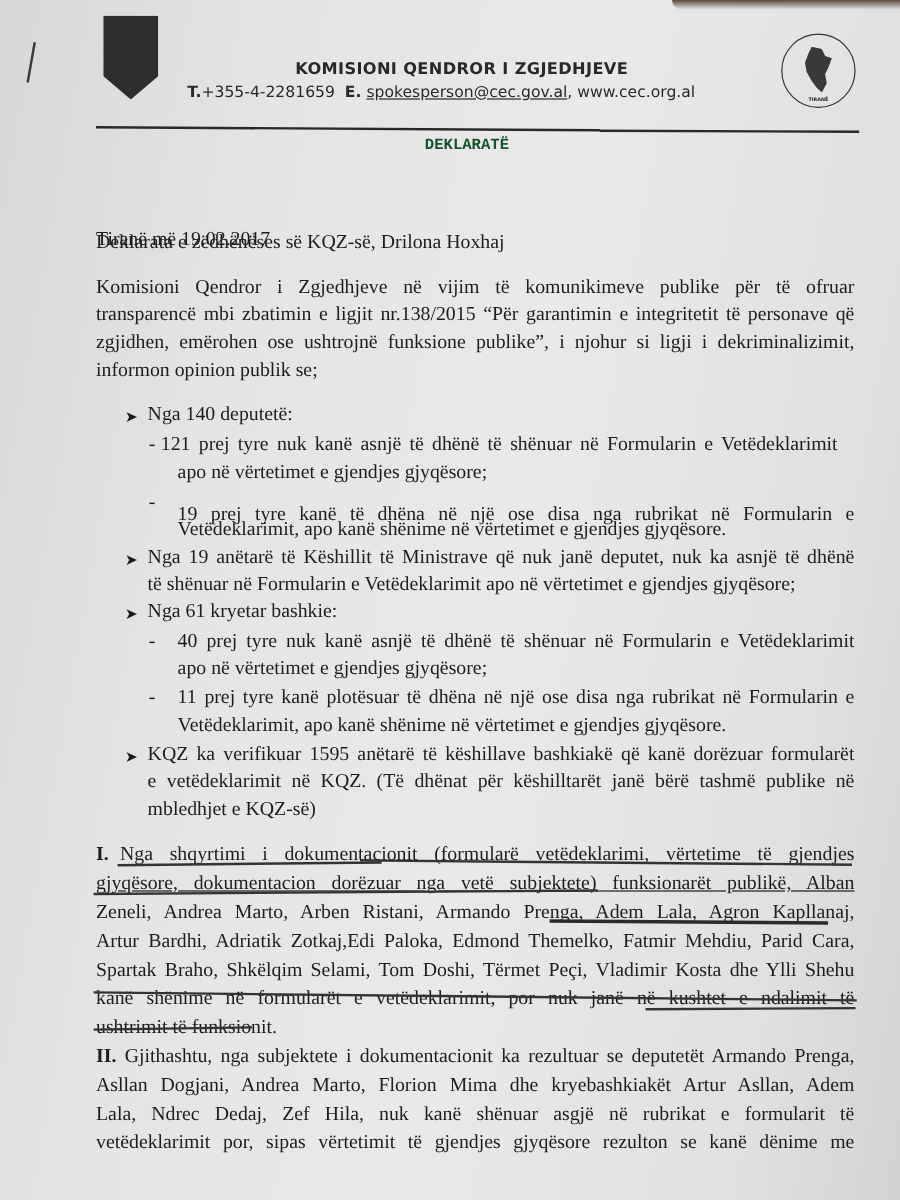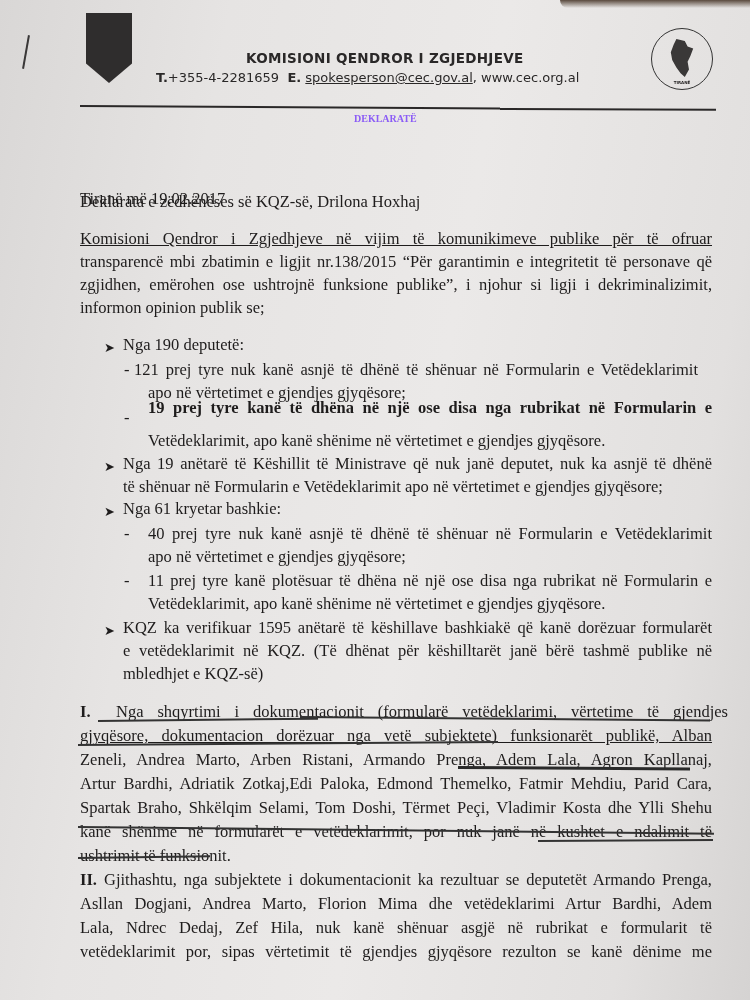--- a/index.html
+++ b/index.html
@@ -52,21 +52,21 @@
     .rule {
       position: absolute; left: 80px; top: 105px; width: 420px; height: 1.6px;
       background: #2a2828; transform: rotate(0.35deg); transform-origin: left;
     }
     .rule2 {
       position: absolute; left: 500px; top: 107.5px; width: 216px; height: 1.6px;
       background: #2a2828; transform: rotate(0.2deg); transform-origin: left;
     }
     .doc-title {
       position: absolute; left: 354px; top: 113px;
-      font-family: Liberation Serif, serif; font-weight: bold; font-size: 10px; color: #8b5cf6;
+      font-family: Liberation Mono, monospace; font-weight: bold; font-size: 13px; color: #14532d;
     }
     .body-text { position: absolute; left: 80px; top: 0; width: 632px; font-size: 16.5px; line-height: 23px; }
     .line { position: absolute; white-space: nowrap; }
     .just { text-align: justify; text-align-last: justify; white-space: normal; }
     .bullet { position: absolute; font-size: 13px; }
     .dash { position: absolute; }
     .ul-hand {
       position: absolute; height: 1.5px; background: #333;
       transform-origin: left;
     }
@@ -93,32 +93,32 @@
 </div>
 
 <div class="rule"></div>
 <div class="rule2"></div>
 <div class="doc-title">DEKLARATË</div>
 
 <div class="body-text">
   <div class="line" style="top:151px;margin-top:36px;">Tiranë më 19.02.2017</div>
   <div class="line" style="top:190px;">Deklarata e zëdhënëses së KQZ-së, Drilona Hoxhaj</div>
 
-  <div class="line just" style="top:227px;width:632px;text-decoration:underline;">Komisioni Qendror i Zgjedhjeve në vijim të komunikimeve publike për të ofruar</div>
+  <div class="line just" style="top:227px;width:632px;">Komisioni Qendror i Zgjedhjeve në vijim të komunikimeve publike për të ofruar</div>
   <div class="line just" style="top:250px;width:632px;">transparencë mbi zbatimin e ligjit nr.138/2015 “Për garantimin e integritetit të personave që</div>
   <div class="line just" style="top:273px;width:632px;">zgjidhen, emërohen ose ushtrojnë funksione publike”, i njohur si ligji i dekriminalizimit,</div>
   <div class="line" style="top:296px;font-family:Liberation Serif, serif;">informon opinion publik se;</div>
 
   <span class="bullet" style="left:24px;top:336px;">➤</span>
-  <div class="line" style="left:43px;top:333px;">Nga 190 deputetë:</div>
+  <div class="line" style="left:43px;top:333px;">Nga 140 deputetë:</div>
   <span class="dash" style="left:44px;top:358px;">-</span>
   <div class="line just" style="left:54px;top:358px;width:564px;">121 prej tyre nuk kanë asnjë të dhënë të shënuar në Formularin e Vetëdeklarimit</div>
   <div class="line" style="left:68px;top:381px;">apo në vërtetimet e gjendjes gjyqësore;</div>
   <span class="dash" style="left:44px;top:406px;">-</span>
-  <div class="line just" style="left:68px;top:396px;width:564px;font-weight:bold;">19 prej tyre kanë të dhëna në një ose disa nga rubrikat në Formularin e</div>
+  <div class="line just" style="left:68px;top:416px;width:564px;">19 prej tyre kanë të dhëna në një ose disa nga rubrikat në Formularin e</div>
   <div class="line" style="left:68px;top:429px;">Vetëdeklarimit, apo kanë shënime në vërtetimet e gjendjes gjyqësore.</div>
 
   <span class="bullet" style="left:24px;top:455px;">➤</span>
   <div class="line just" style="left:43px;top:452px;width:589px;">Nga 19 anëtarë të Këshillit të Ministrave që nuk janë deputet, nuk ka asnjë të dhënë</div>
   <div class="line" style="left:43px;top:475px;">të shënuar në Formularin e Vetëdeklarimit apo në vërtetimet e gjendjes gjyqësore;</div>
 
   <span class="bullet" style="left:24px;top:500px;">➤</span>
   <div class="line" style="left:43px;top:497px;">Nga 61 kryetar bashkie:</div>
   <span class="dash" style="left:44px;top:522px;">-</span>
   <div class="line just" style="left:68px;top:522px;width:564px;">40 prej tyre nuk kanë asnjë të dhënë të shënuar në Formularin e Vetëdeklarimit</div>
@@ -126,31 +126,31 @@
   <span class="dash" style="left:44px;top:569px;">-</span>
   <div class="line just" style="left:68px;top:569px;width:564px;">11 prej tyre kanë plotësuar të dhëna në një ose disa nga rubrikat në Formularin e</div>
   <div class="line" style="left:68px;top:592px;">Vetëdeklarimit, apo kanë shënime në vërtetimet e gjendjes gjyqësore.</div>
 
   <span class="bullet" style="left:24px;top:619px;">➤</span>
   <div class="line just" style="left:43px;top:616px;width:589px;">KQZ ka verifikuar 1595 anëtarë të këshillave bashkiakë që kanë dorëzuar formularët</div>
   <div class="line just" style="left:43px;top:639px;width:589px;">e vetëdeklarimit në KQZ. (Të dhënat për këshilltarët janë bërë tashmë publike në</div>
   <div class="line" style="left:43px;top:662px;">mbledhjet e KQZ-së)</div>
 
   <b class="line roman" style="left:0;top:700px;">I.</b>
-  <div class="line just" style="left:20px;top:700px;width:612px;margin-left:16px;">Nga shqyrtimi i dokumentacionit (formularë vetëdeklarimi, vërtetime të gjendjes</div>
+  <div class="line just" style="left:20px;top:700px;width:612px;">Nga shqyrtimi i dokumentacionit (formularë vetëdeklarimi, vërtetime të gjendjes</div>
   <div class="line just" style="left:0;top:724px;width:632px;text-decoration:underline;">gjyqësore, dokumentacion  dorëzuar nga vetë subjektete)   funksionarët publikë, Alban</div>
   <div class="line just" style="left:0;top:748px;width:632px;">Zeneli, Andrea Marto, Arben Ristani, Armando Prenga, Adem Lala, Agron Kapllanaj,</div>
   <div class="line just" style="left:0;top:772px;width:632px;">Artur Bardhi, Adriatik Zotkaj,Edi Paloka, Edmond Themelko, Fatmir Mehdiu, Parid Cara,</div>
   <div class="line just" style="left:0;top:796px;width:632px;">Spartak Braho, Shkëlqim Selami, Tom Doshi, Tërmet Peçi, Vladimir Kosta dhe Ylli Shehu</div>
   <div class="line just" style="left:0;top:820px;width:632px;">kanë shënime në formularët  e vetëdeklarimit, por nuk janë në kushtet e ndalimit të</div>
   <div class="line" style="left:0;top:844px;">ushtrimit të funksionit.</div>
 
   <b class="line roman" style="left:0;top:868px;">II.</b>
   <div class="line just" style="left:24px;top:868px;width:608px;">Gjithashtu, nga subjektete i dokumentacionit ka rezultuar se deputetët Armando Prenga,</div>
-  <div class="line just" style="left:0;top:892px;width:632px;">Asllan Dogjani, Andrea Marto, Florion Mima dhe vetëdeklarimi Artur Bardhi, Adem</div>
+  <div class="line just" style="left:0;top:892px;width:632px;">Asllan Dogjani, Andrea Marto, Florion Mima dhe kryebashkiakët Artur Asllan, Adem</div>
   <div class="line just" style="left:0;top:916px;width:632px;">Lala, Ndrec Dedaj, Zef Hila, nuk kanë shënuar asgjë në rubrikat e formularit të</div>
   <div class="line just" style="left:0;top:940px;width:632px;">vetëdeklarimit por, sipas vërtetimit të gjendjes gjyqësore rezulton se kanë dënime me</div>
 </div>
 
 <div class="ul-hand" style="left:98px;top:720px;width:220px;transform:rotate(-0.6deg);"></div>
 <div class="ul-hand" style="left:300px;top:716px;width:410px;transform:rotate(0.5deg);"></div>
 <div class="ul-hand" style="left:78px;top:744px;width:420px;transform:rotate(-0.4deg);"></div>
 <div class="ul-hand ul-thick" style="left:458px;top:766px;width:232px;transform:rotate(0.4deg);"></div>
 <div class="ul-hand" style="left:538px;top:840px;width:175px;transform:rotate(-0.3deg);"></div>
 <div class="ul-hand" style="left:78px;top:826px;width:636px;transform:rotate(0.6deg);"></div>

